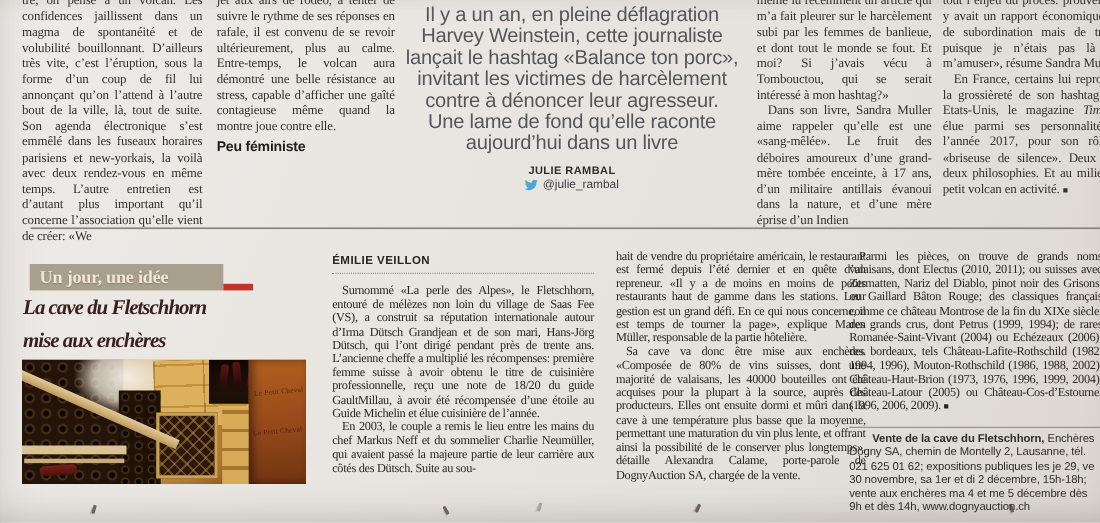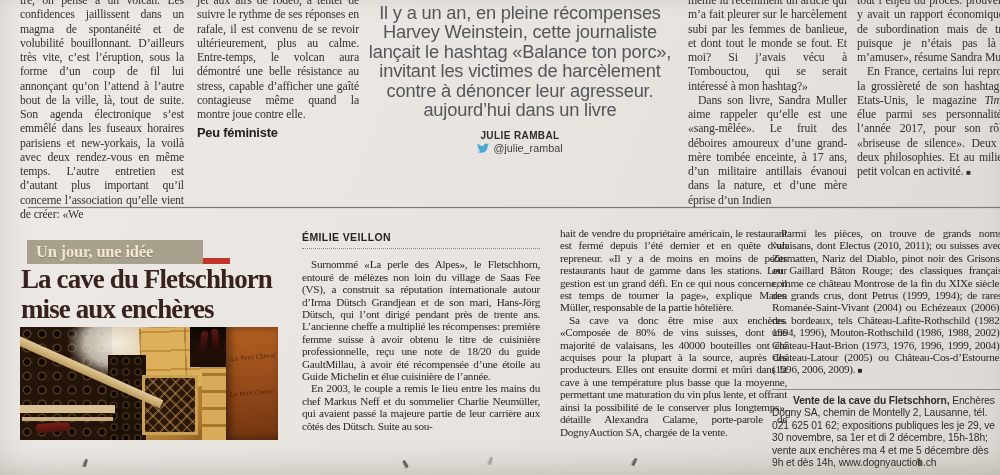--- a/index.html
+++ b/index.html
@@ -34,22 +34,22 @@
   
   .divider{ position:absolute; left:28px; right:0; top:207px; height:1px;
     background:#7d7973; box-shadow:0 0 1px #7d7973; }
   
   .rubric-bar{ position:absolute; left:27px; top:240px; width:176px; height:24px;
     background:#a6a08c; display:flex; align-items:center; padding-left:9px; }
   .rubric-label{ font-family:"Liberation Serif",serif; font-weight:bold; font-size:16.5px;
     color:#f1e8d4; letter-spacing:-0.2px; text-shadow:0 1px 1px rgba(92,46,38,.35); }
   .rubric-accent{ position:absolute; left:203px; top:258px; width:27px; height:5.5px; background:#c13428; }
   .headline{ position:absolute; left:21px; top:265px; width:270px;
-    font-family:"Liberation Serif",serif; font-weight:bold;
-    font-size:27px; line-height:29.5px; letter-spacing:-0.9px; color:#38211f; }
+    font-family:"Liberation Serif",serif; font-style:italic; font-weight:bold;
+    font-size:19px; line-height:29.5px; letter-spacing:-0.9px; color:#38211f; }
   .bcol{ position:absolute; color:#2a2723; font-size:11.2px; line-height:12.4px;
     letter-spacing:-0.28px; text-align:justify; }
   .bcol .indent{ text-indent:9px; }
   #bot-colA{ left:302px; top:231px; width:238px; }
   #bot-colB{ left:560px; top:227px; width:227px; }
   #bot-colC{ left:772px; top:227px; width:230px; }
   .author-byline{ font-family:"Liberation Sans",sans-serif; font-weight:bold; font-size:10.5px;
     letter-spacing:.4px; color:#26251f; text-align:left; padding-bottom:5px;
     border-bottom:1px dotted #8a867f; margin-bottom:9px; }
   .infobox{ margin-top:11px; border-top:1px solid #8f8b85; padding-top:5px;
@@ -113,25 +113,26 @@
     <div class="tcol" id="top-col1">
       <p>tre, on pense à un volcan. Les confidences jaillissent dans un magma de spontanéité et de volubilité bouillonnant. D’ailleurs très vite, c’est l’éruption, sous la forme d’un coup de fil lui annonçant qu’on l’attend à l’autre bout de la ville, là, tout de suite. Son agenda électronique s’est emmêlé dans les fuseaux horaires parisiens et new-yorkais, la voilà avec deux rendez-vous en même temps. L’autre entretien est d’autant plus important qu’il concerne l’association qu’elle vient de créer: «We</p>
     </div>
 
     <div class="tcol" id="top-col2">
       <p>jet aux airs de rodéo, à tenter de suivre le rythme de ses réponses en rafale, il est convenu de se revoir ultérieurement, plus au calme. Entre-temps, le volcan aura démontré une belle résistance au stress, capable d’afficher une gaîté contagieuse même quand la montre joue contre elle.</p>
       <p class="crosshead">Peu féministe</p>
     </div>
 
     <div class="pull-quote">
-      <div class="pq-line">Il y a un an, en pleine récompenses</div>
+      <div class="pq-line">Il y a un an, en pleine déflagration</div>
       <div class="pq-line">Harvey Weinstein, cette journaliste</div>
       <div class="pq-line">lançait le hashtag «Balance ton porc»,</div>
       <div class="pq-line">invitant les victimes de harcèlement</div>
       <div class="pq-line">contre à dénoncer leur agresseur.</div>
+      <div class="pq-line">Une lame de fond qu’elle raconte</div>
       <div class="pq-line">aujourd’hui dans un livre</div>
       <div class="pq-byline">JULIE RAMBAL</div>
       <div class="pq-handle">
         <svg width="12" height="12" viewBox="0 0 24 24" fill="#4aa8d8" aria-hidden="true">
           <path d="M23.95 4.57c-.88.39-1.83.65-2.82.77 1.01-.61 1.79-1.57 2.16-2.72-.95.56-2 .96-3.13 1.18A4.92 4.92 0 0 0 12.7 8.29 13.97 13.97 0 0 1 1.64 3.16c-.43.72-.67 1.56-.67 2.47 0 1.71.87 3.21 2.19 4.1a4.9 4.9 0 0 1-2.23-.62v.06c0 2.39 1.69 4.37 3.95 4.83-.41.11-.85.17-1.3.17-.31 0-.61-.03-.91-.09a4.93 4.93 0 0 0 4.6 3.42 9.87 9.87 0 0 1-6.1 2.1c-.39 0-.78-.02-1.17-.07a13.93 13.93 0 0 0 7.56 2.21c9.05 0 14-7.5 14-13.99 0-.21 0-.42-.02-.63.96-.69 1.8-1.56 2.46-2.55z"></path>
         </svg>
         <span>@julie_rambal</span>
       </div>
     </div>
 

